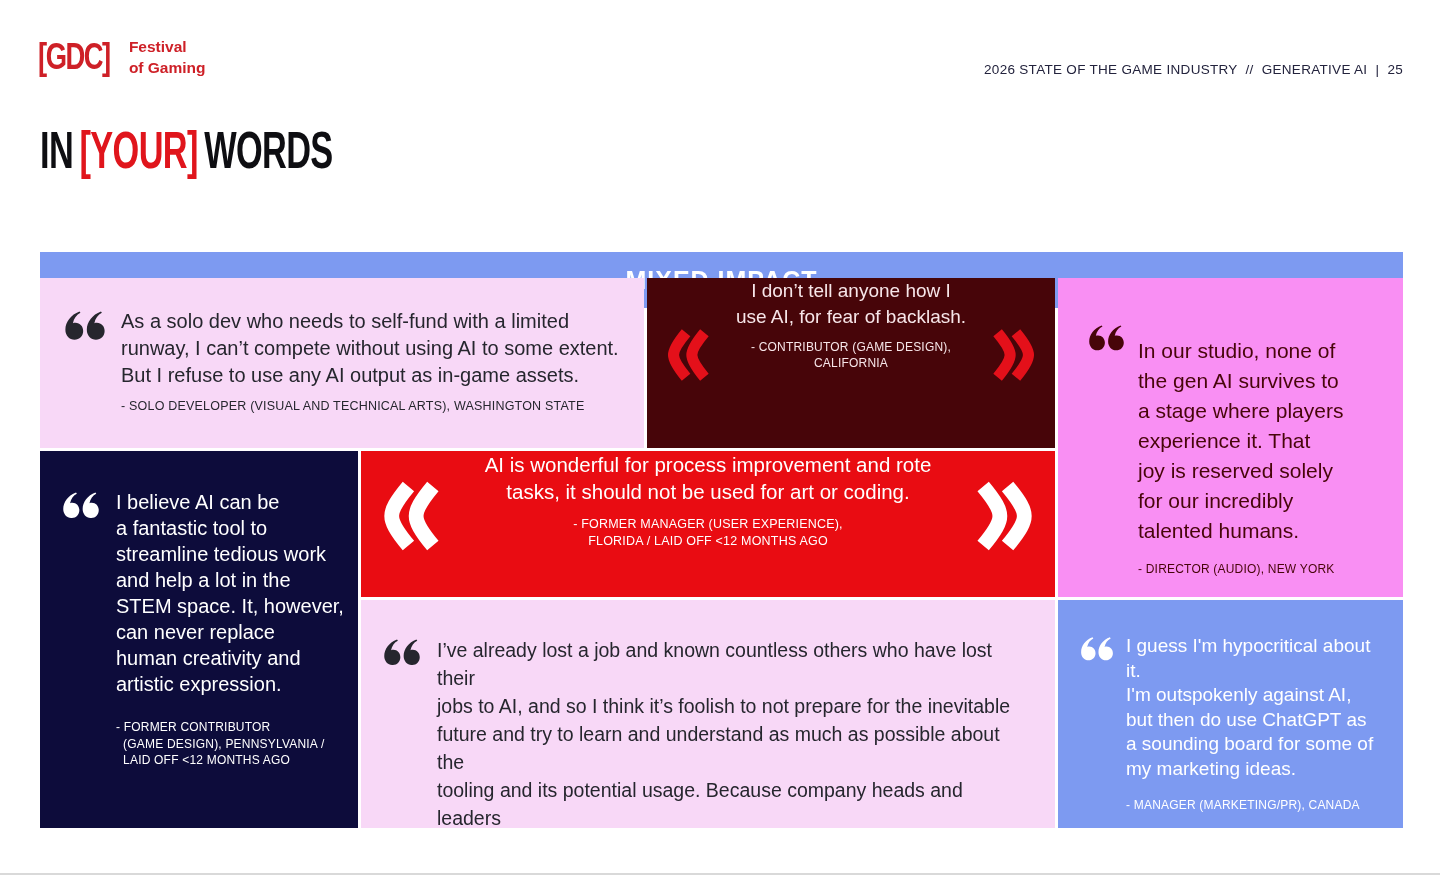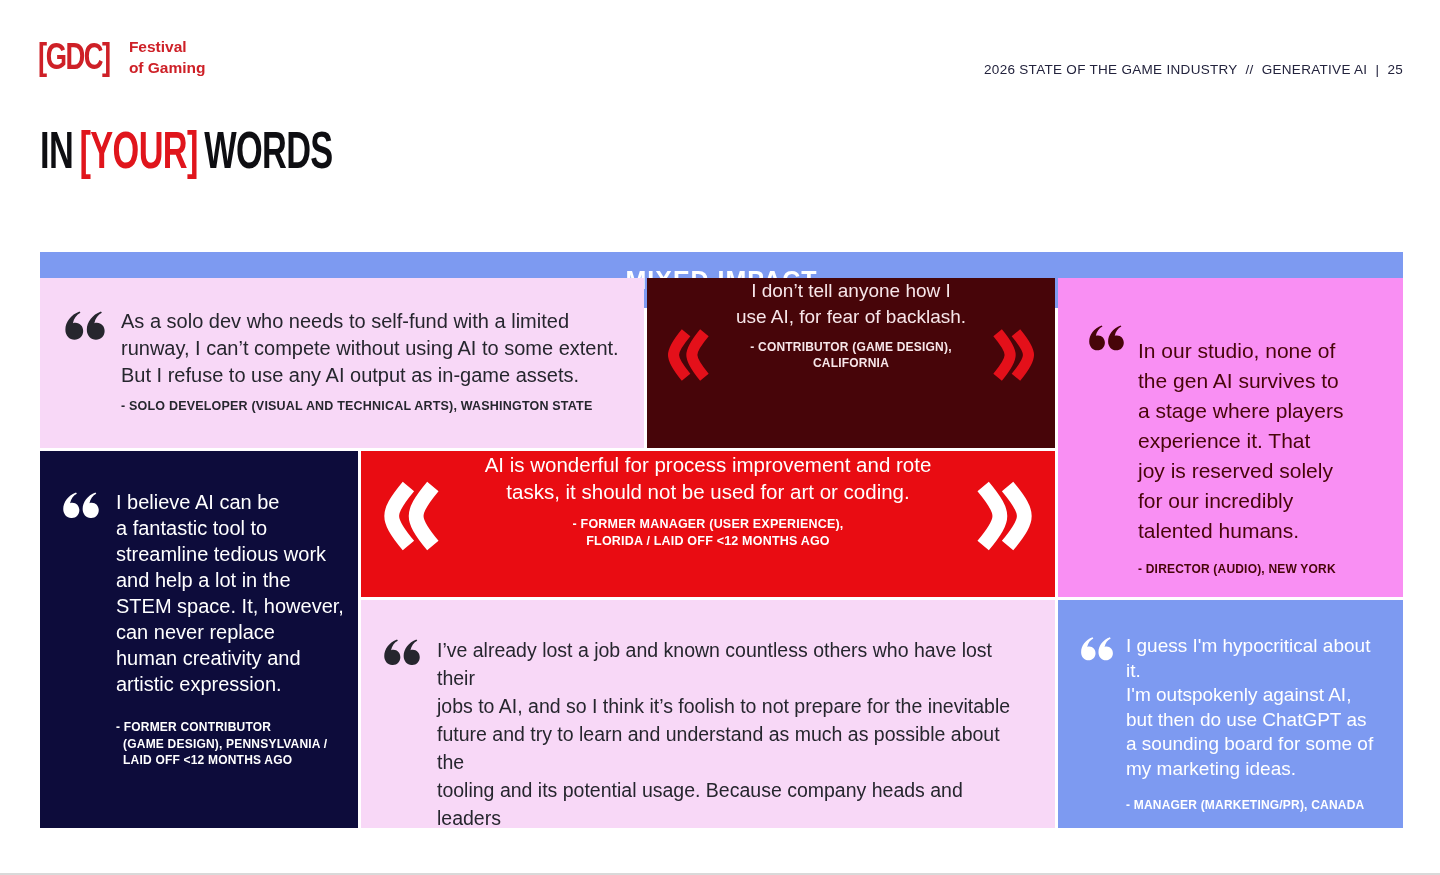--- a/index.html
+++ b/index.html
@@ -31,21 +31,21 @@
   .card-b { grid-column:3; grid-row:1; background:var(--maroon); color:var(--maroon_card_text); }
   .card-c { grid-column:4; grid-row:1/3; background:var(--magenta); color:var(--maroon); padding:44px 20px 20px 30px; }
   .card-d { grid-column:1; grid-row:2/4; background:var(--navy); color:#fff; padding:38px 14px 20px 22px; }
   .card-e { grid-column:2/4; grid-row:2; background:var(--card_red); color:#fff; }
   .card-f { grid-column:2/4; grid-row:3; background:var(--pink); color:var(--ink); padding:36px 24px 20px 22px; }
   .card-g { grid-column:4; grid-row:3; background:var(--periwinkle); color:#fff; padding:34px 16px 20px 22px; }
 
   .qrow { display:flex; align-items:flex-start; }
   .qicon { flex:none; margin-top:3px; }
   .quote { white-space:pre-wrap; }
-  .attr { font-weight:bold; white-space:pre-wrap; }
+  .attr { font-weight:normal; white-space:pre-wrap; }
 
   .card-a .qicon { width:42px; margin-right:15px; }
   .card-a .quote { font-size:20px; line-height:27px; }
   .card-a .attr { font-size:12.5px; margin-top:10px; letter-spacing:0.2px; }
 
   .card-c .qicon { width:37px; margin-right:13px; }
   .card-c .quote { font-size:21px; line-height:30px;margin-top:14px; }
   .card-c .attr { font-size:12px; margin-top:16px; letter-spacing:0.2px; }
 
   .card-d .qicon { width:38px; margin-right:16px; }

